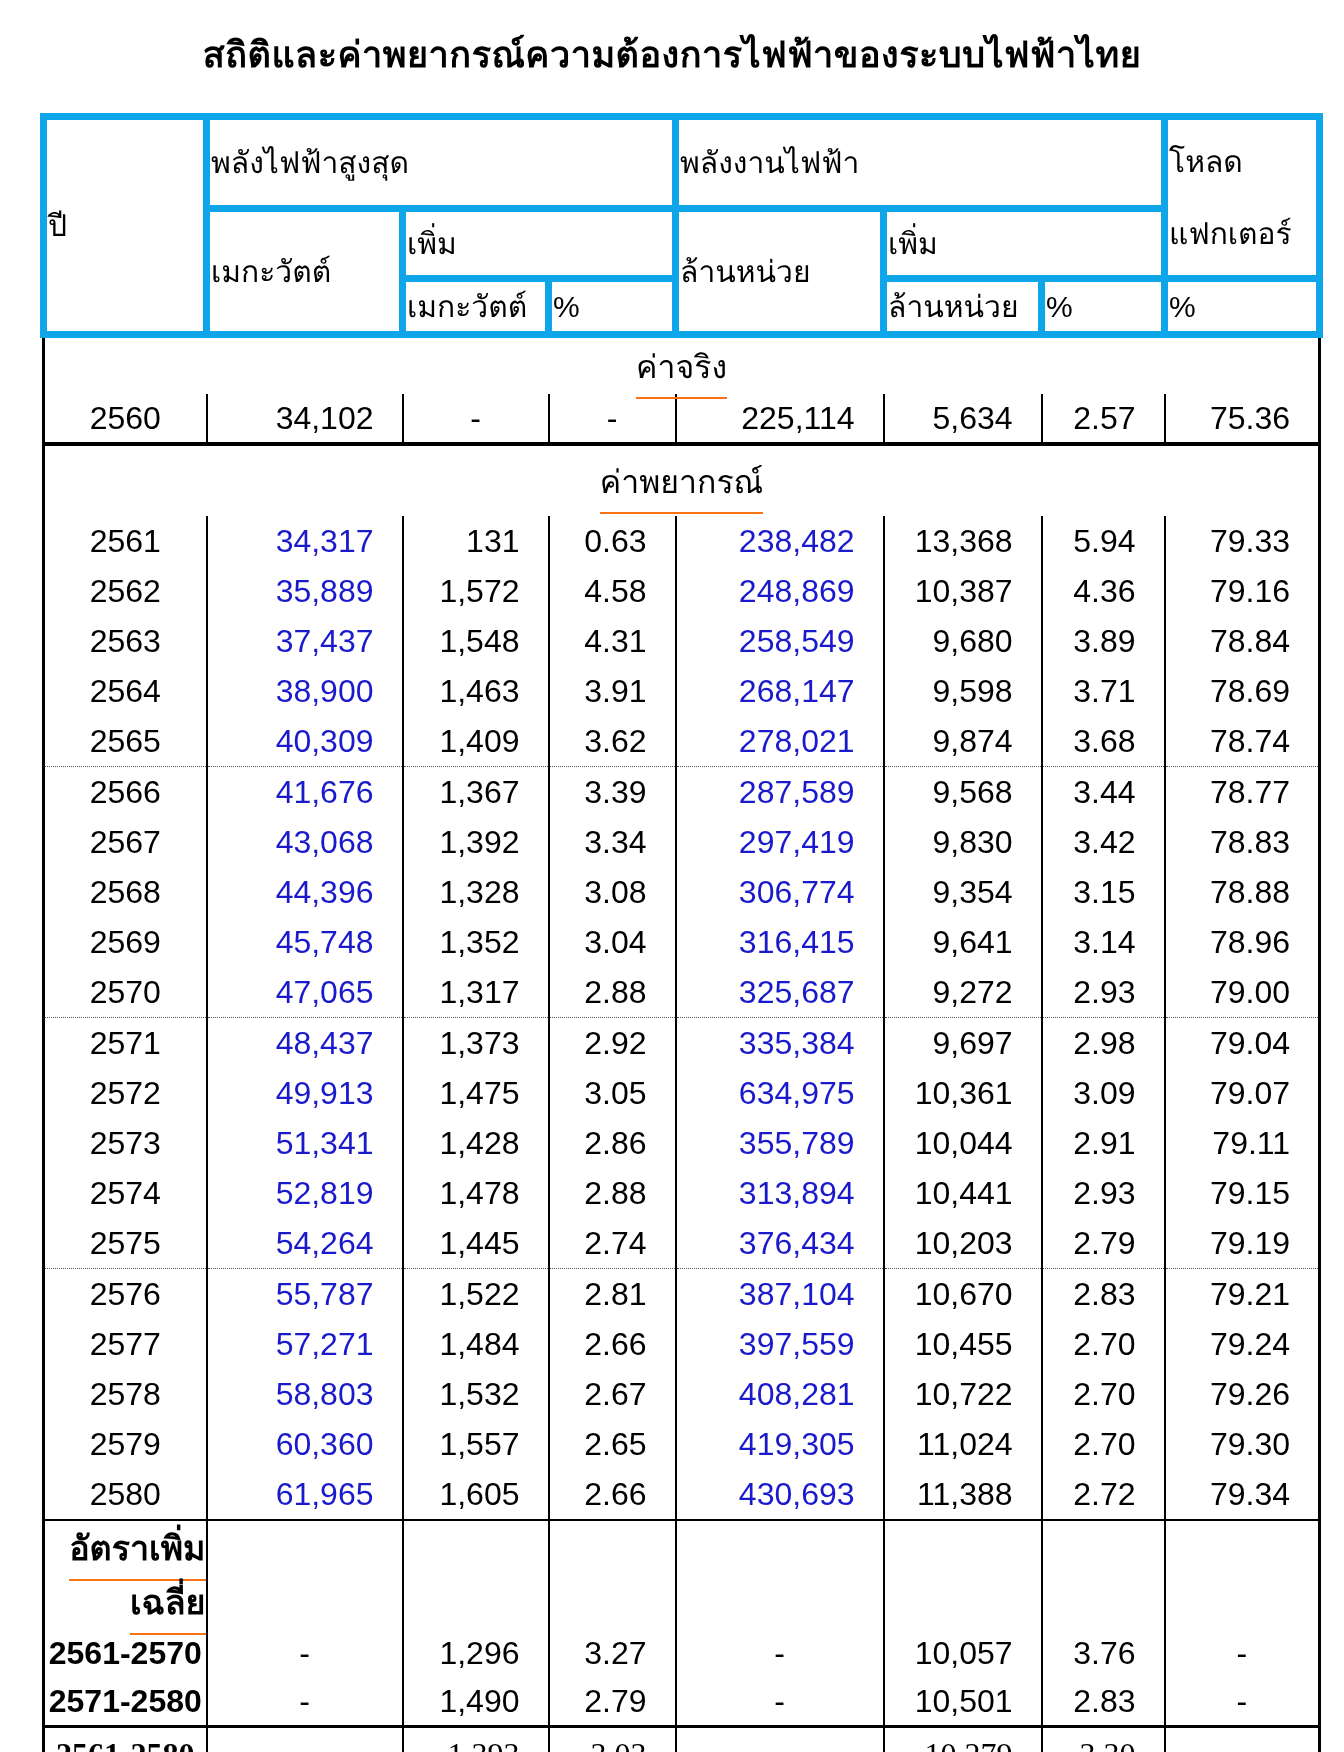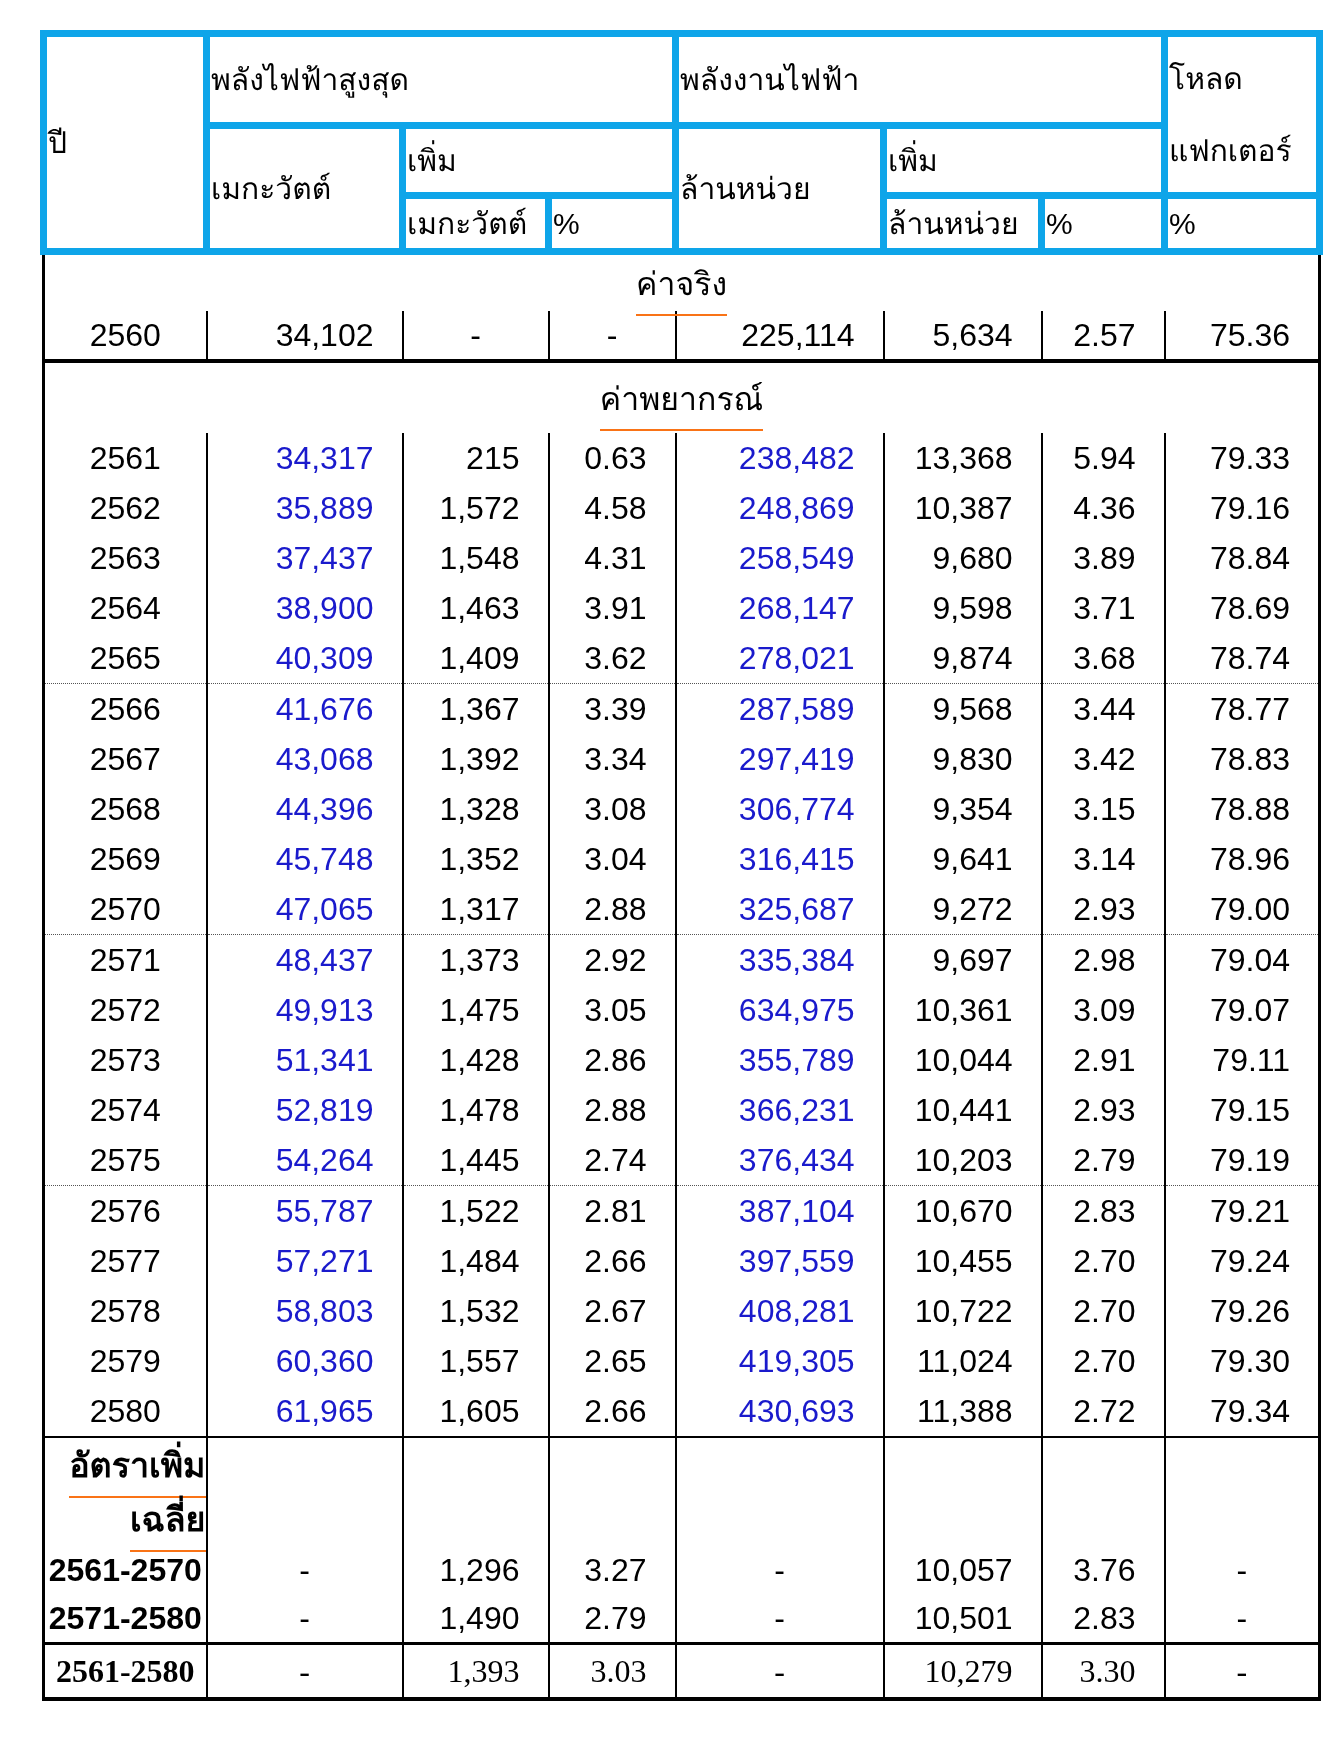--- a/index.html
+++ b/index.html
@@ -96,20 +96,21 @@
     padding-left: 10px;
     font-size: 34px;
     font-weight: bold;
   }
 </style>
 </head>
 <body>
 
 <div class="page">
 
+  <h1 class="title">สถิติและค่าพยากรณ์ความต้องการไฟฟ้าของระบบไฟฟ้าไทย</h1>
 
   <table class="demand">
     <colgroup>
       <col class="c1">
         <col class="c2">
         <col class="c3">
         <col class="c4">
       <col class="c5">
         <col class="c6">
         <col class="c7">
@@ -152,21 +153,21 @@
           <td class="c-num">5,634</td>
           <td class="c-num">2.57</td>
           <td class="c-num">75.36</td>
         </tr>
         <tr class="section-row section-forecast">
           <td colspan="8"><span class="u">ค่าพยากรณ์</span></td>
         </tr>
         <tr class="data-row">
           <td class="c-year">2561</td>
           <td class="c-num blue">34,317</td>
-          <td class="c-num">215</td>
+          <td class="c-num">131</td>
           <td class="c-num">0.63</td>
           <td class="c-num blue">238,482</td>
           <td class="c-num">13,368</td>
           <td class="c-num">5.94</td>
           <td class="c-num">79.33</td>
         </tr>
         <tr class="data-row">
           <td class="c-year">2562</td>
           <td class="c-num blue">35,889</td>
           <td class="c-num">1,572</td>
@@ -284,21 +285,21 @@
           <td class="c-num blue">355,789</td>
           <td class="c-num">10,044</td>
           <td class="c-num">2.91</td>
           <td class="c-num">79.11</td>
         </tr>
         <tr class="data-row">
           <td class="c-year">2574</td>
           <td class="c-num blue">52,819</td>
           <td class="c-num">1,478</td>
           <td class="c-num">2.88</td>
-          <td class="c-num blue">366,231</td>
+          <td class="c-num blue">313,894</td>
           <td class="c-num">10,441</td>
           <td class="c-num">2.93</td>
           <td class="c-num">79.15</td>
         </tr>
         <tr class="data-row divider-after">
           <td class="c-year">2575</td>
           <td class="c-num blue">54,264</td>
           <td class="c-num">1,445</td>
           <td class="c-num">2.74</td>
           <td class="c-num blue">376,434</td>

